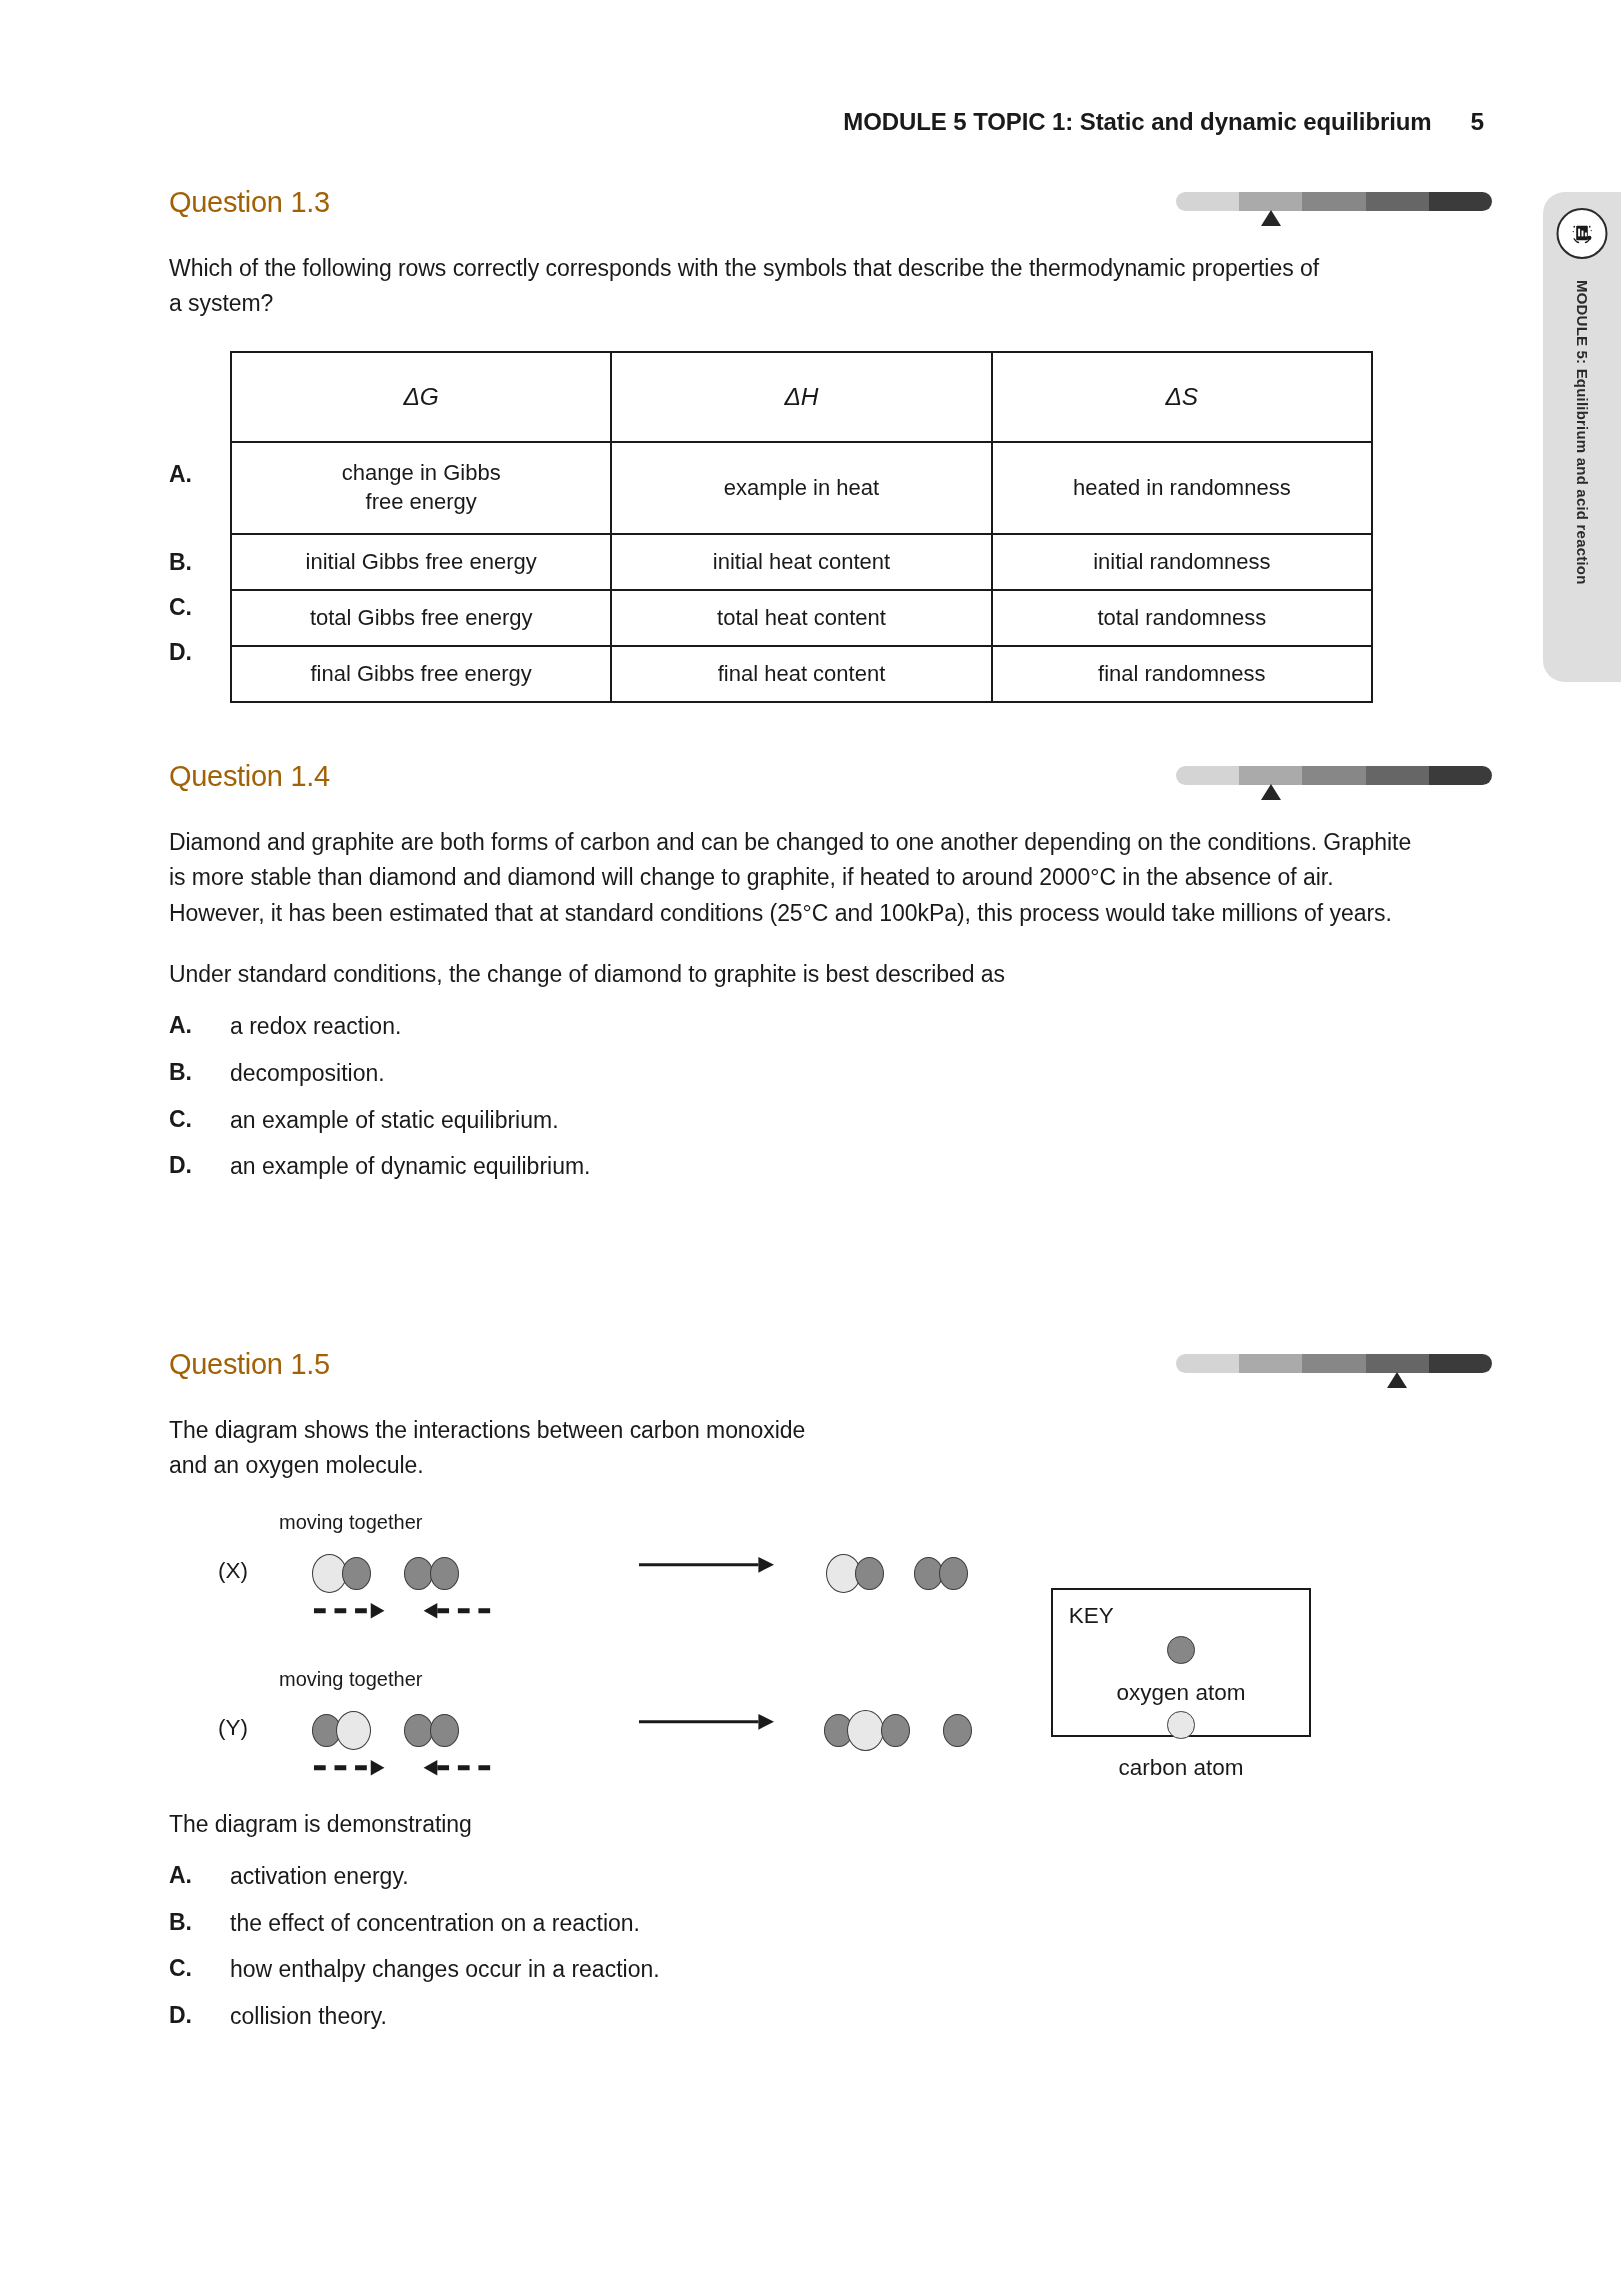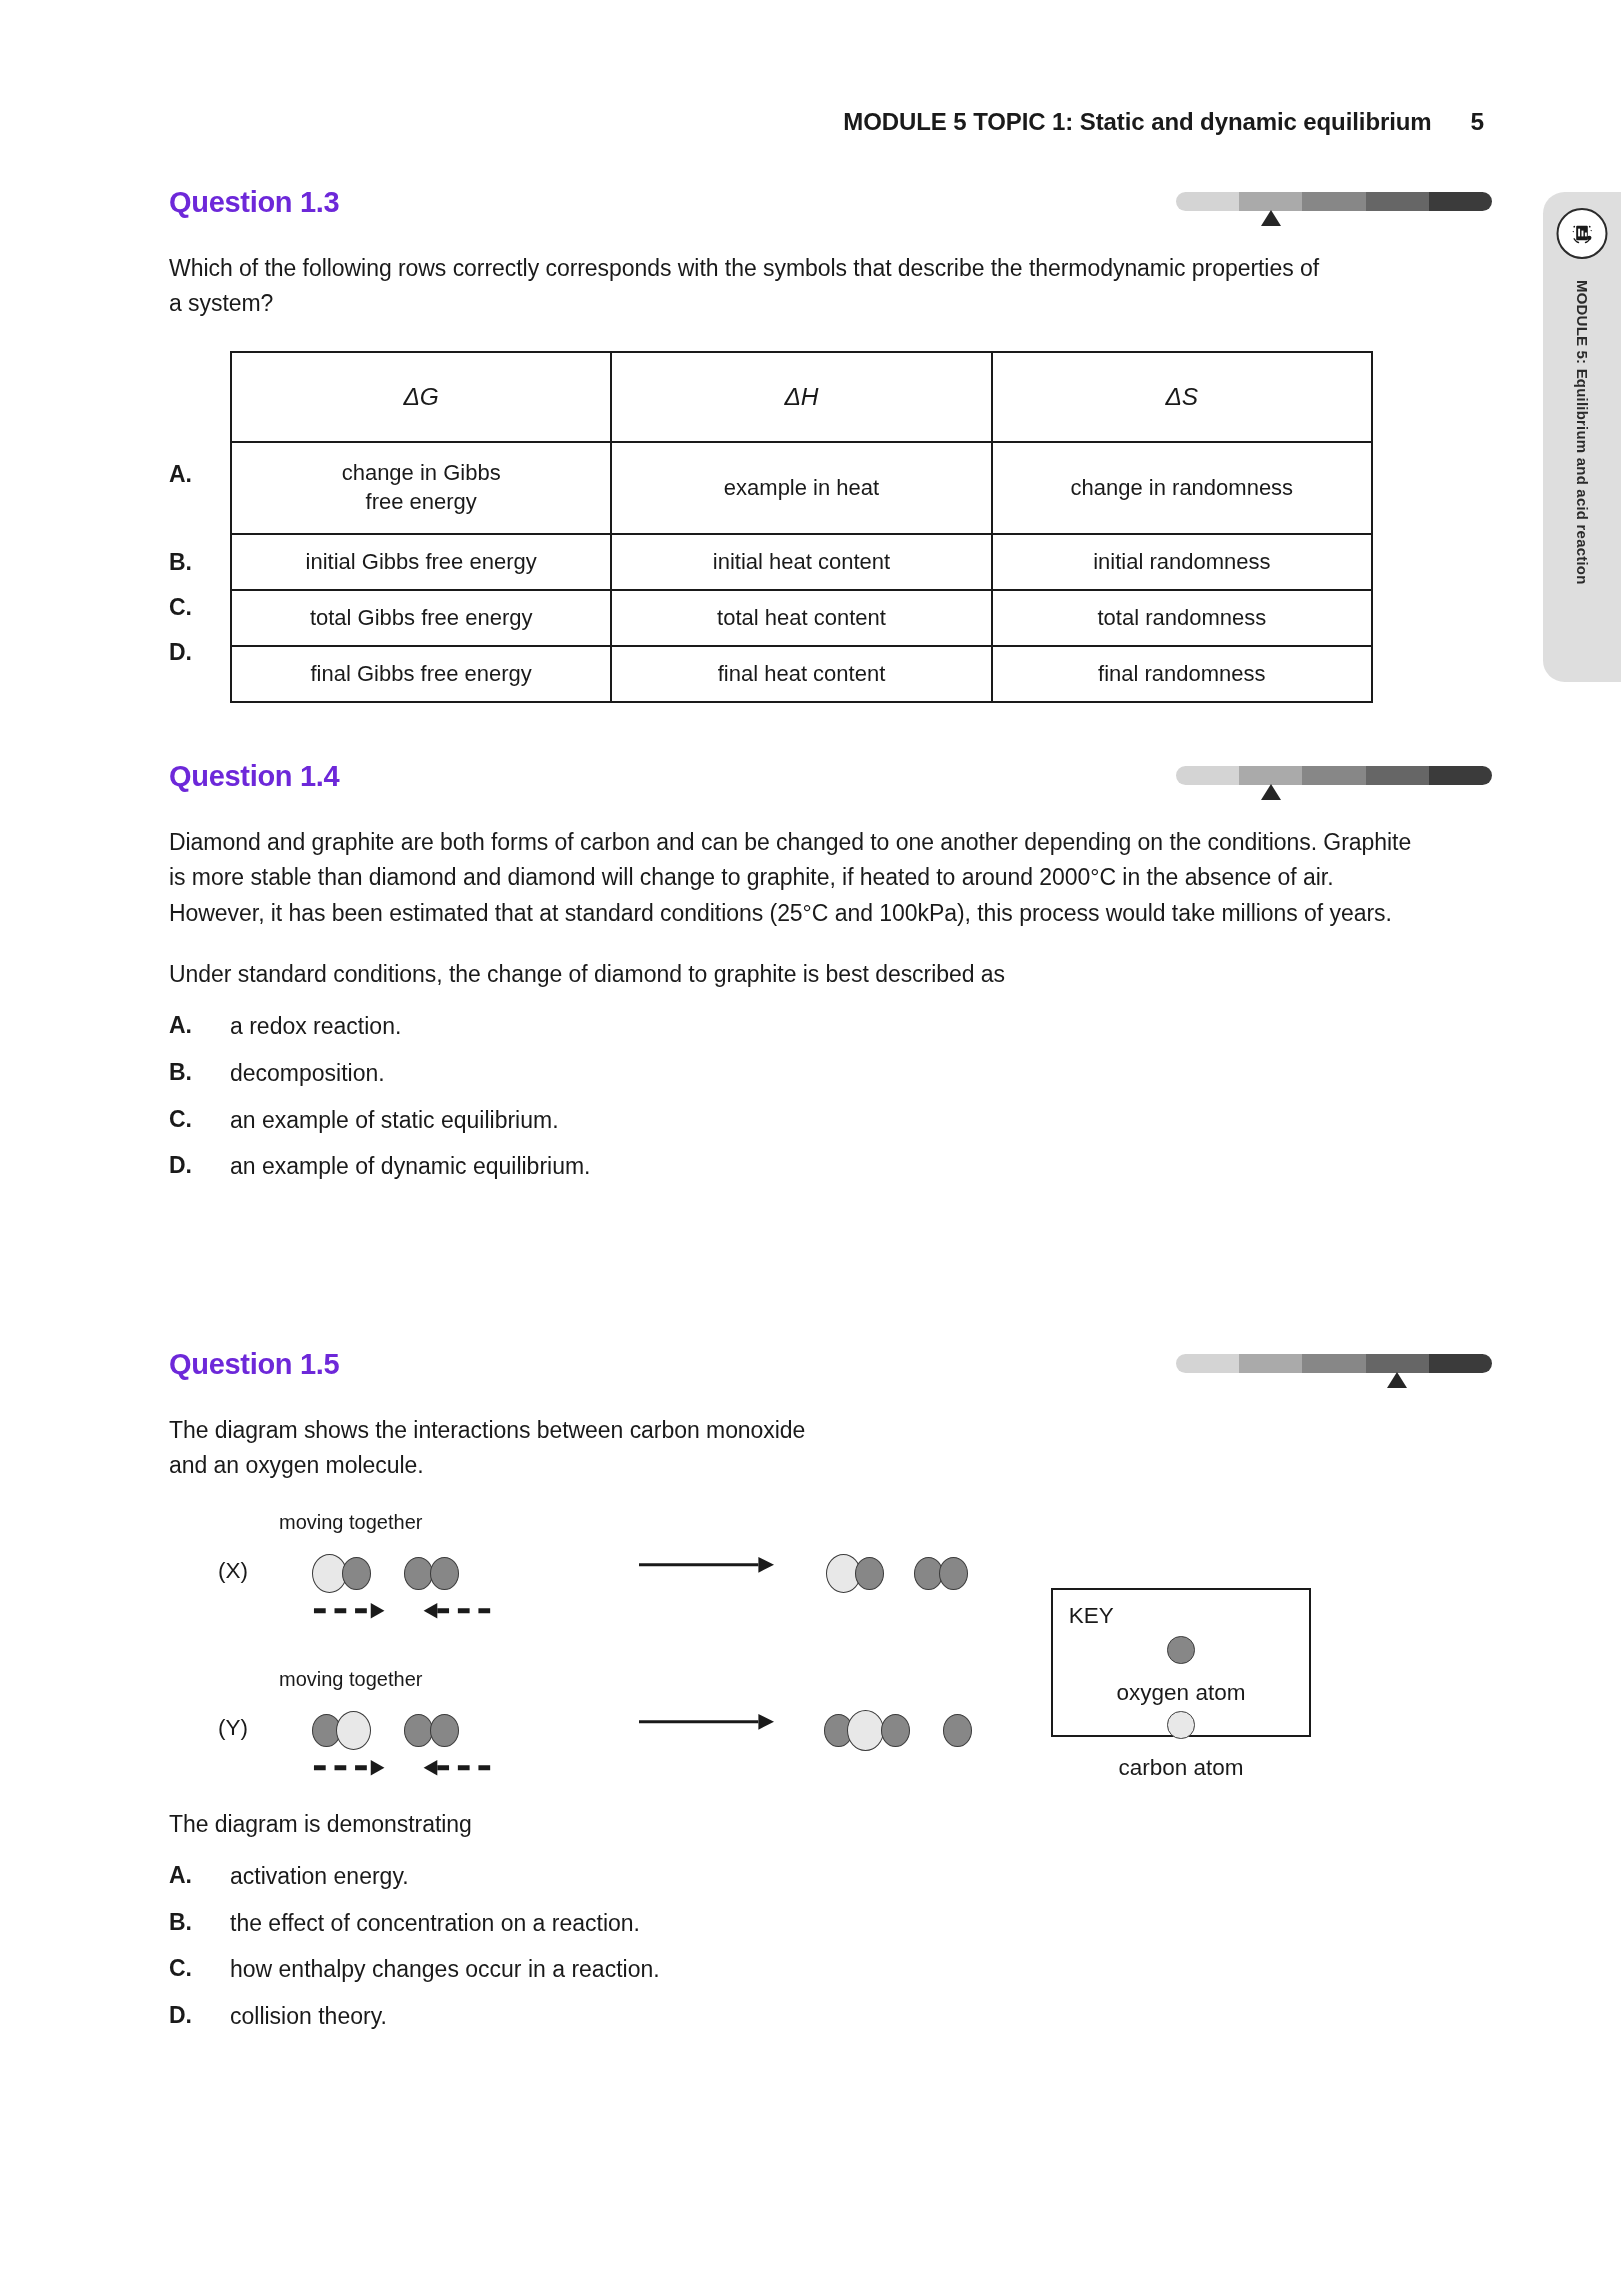--- a/index.html
+++ b/index.html
@@ -100,23 +100,23 @@
 
   
   .q-block { position: absolute; width: 100%; }
 
   .q-head {
     position: relative;
     height: 49px;
   }
   .q-title {
     font-size: 29px;
-    font-weight: 700;
+    font-weight: 400;
     letter-spacing: -0.3px;
-    color: #6d28d9;
+    color: #a16207;
     position: absolute;
     left: 0;
     top: 0;
   }
 
   
   .difficulty {
     position: absolute;
     right: 0;
     top: 5.9px;
@@ -354,21 +354,21 @@
             <tr>
               <th>ΔG</th>
               <th>ΔH</th>
               <th>ΔS</th>
             </tr>
           </thead>
           <tbody id="mcq-body">
               <tr>
                 <td class="tall">change in Gibbs<br>free energy</td>
                 <td class="tall">example in heat</td>
-                <td class="tall">change in randomness</td>
+                <td class="tall">heated in randomness</td>
               </tr>
               <tr>
                 <td class="short">initial Gibbs free energy</td>
                 <td class="short">initial heat content</td>
                 <td class="short">initial randomness</td>
               </tr>
               <tr>
                 <td class="short">total Gibbs free energy</td>
                 <td class="short">total heat content</td>
                 <td class="short">total randomness</td>

